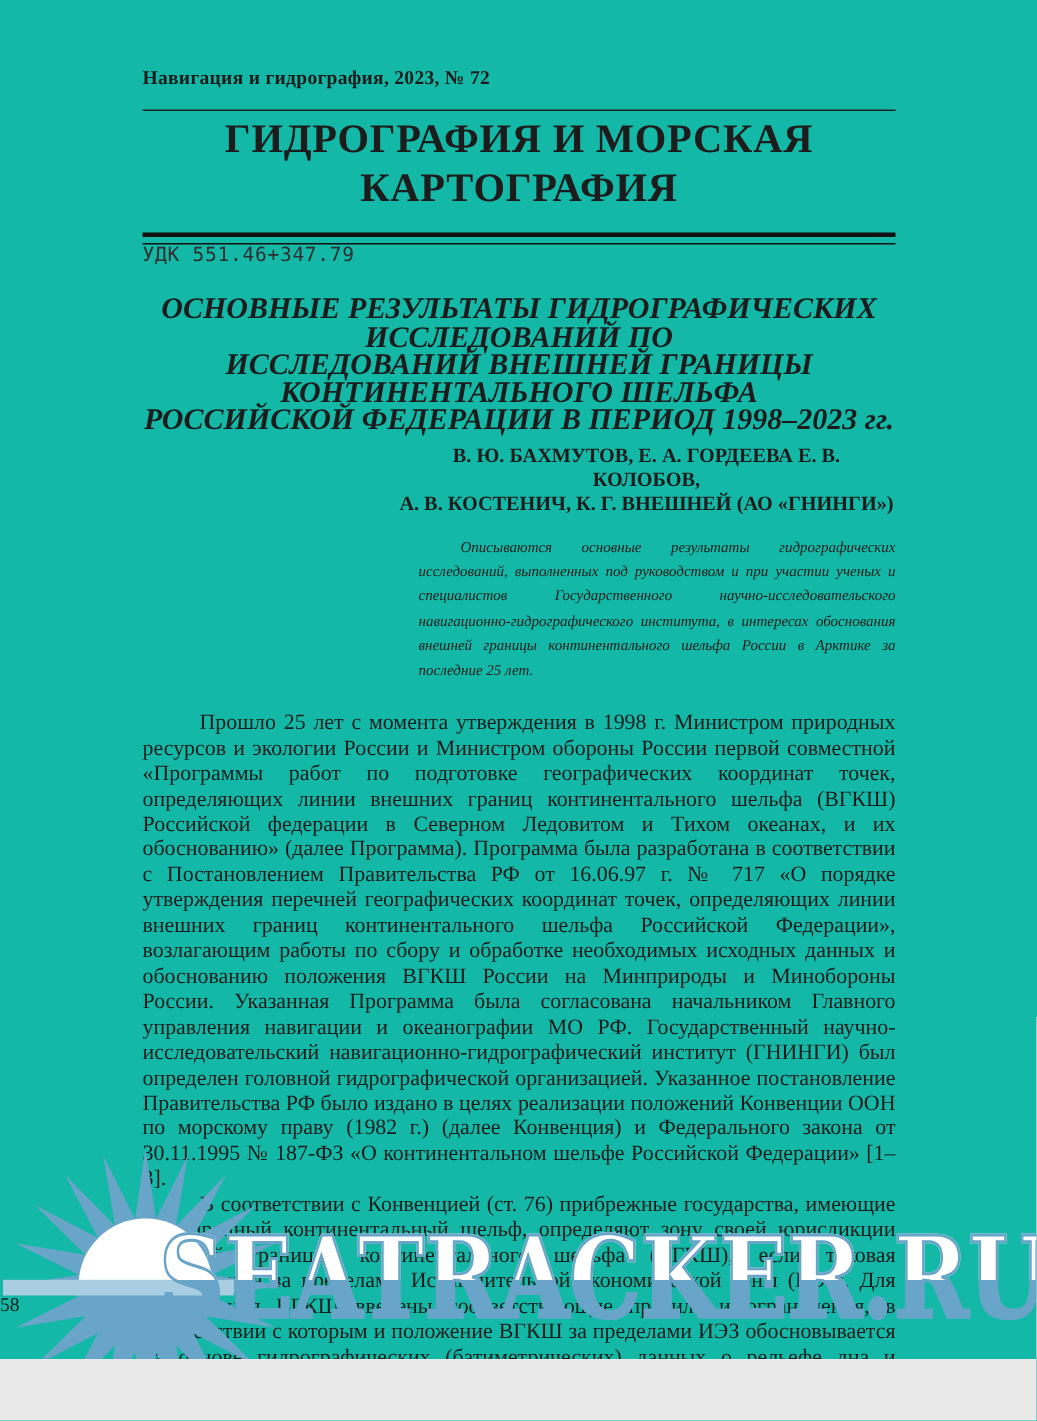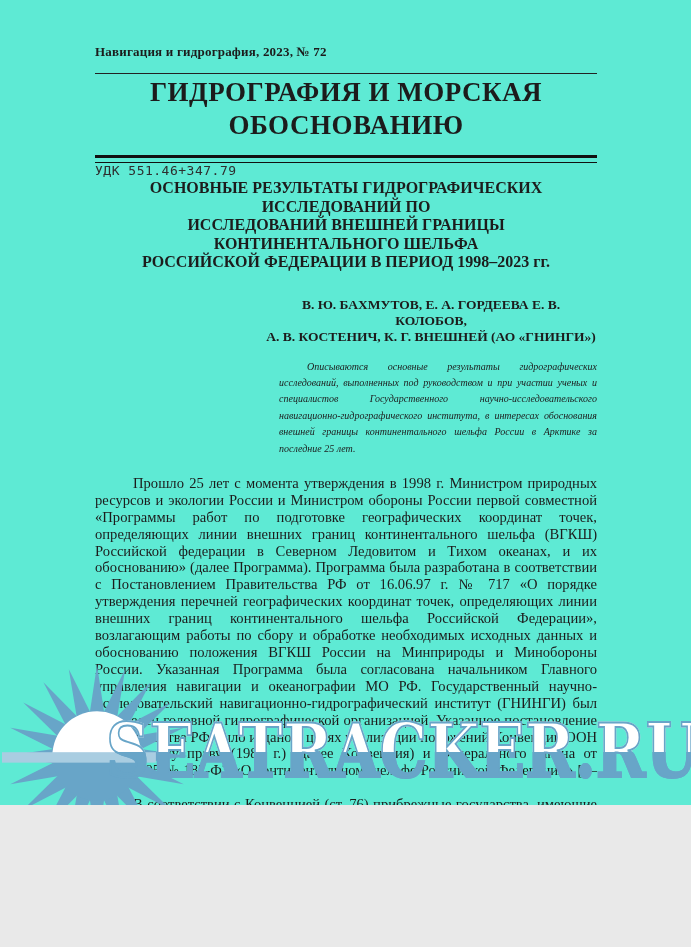--- a/index.html
+++ b/index.html
@@ -1,42 +1,42 @@
 <!DOCTYPE html>
 <html lang="ru"><head>
 <meta charset="utf-8">
 <style>
   html,body { margin:0; padding:0; background:#e9e9e9; }
   .page {
-    position:relative; width:691px; height:805px; margin:0 auto;
-    background:#5eead4; overflow:hidden;
+    position:relative; width:691px; height:906px; margin:0 auto;
+    background:#14b8a6; overflow:hidden;
     font-family:"Liberation Serif", serif; color:#1c1c1c;
   }
   .content { padding:44px 94px 0 95px; position:relative; z-index:1; }
 
   .running-head { font-size:13px; font-weight:bold; letter-spacing:0.2px; }
   .rule-thin   { margin-top:13px; border-top:1.2px solid #222; height:0; }
   .section-title {
     margin-top:2px; text-align:center;
     font-size:27px; line-height:33px; font-weight:bold; letter-spacing:0.5px;
   }
   .rule-double {
     margin-top:13px; height:4px;
     border-top:3.5px solid #111; border-bottom:1.2px solid #111;
   }
   .udc {
     font-family:"DejaVu Sans Mono", monospace;
     font-size:13px; color:#2e2e2e; letter-spacing:0.5px;
   }
   .article-title {
-    margin-top:1px; text-align:center;
-    font-size:16px; line-height:18.5px; font-weight:bold; 
+    margin-top:19px; text-align:center;
+    font-size:20px; line-height:18.5px; font-weight:bold; font-style:italic;
   }
   .authors {
-    margin-top:25px; width:332px; margin-left:auto; text-align:center;
+    margin-top:6px; width:332px; margin-left:auto; text-align:center;
     font-size:13.5px; line-height:16px; font-weight:bold;
   }
   .abstract {
     margin-top:14px; width:318px; margin-left:auto;
     font-style:italic; font-size:10px; line-height:16.4px;
     text-align:justify; text-indent:28px;
   }
   .body-par {
     font-size:14.6px; line-height:16.9px; text-align:justify;
     text-indent:38px; margin:0;
@@ -69,21 +69,21 @@
 <div class="page">
 
   <div class="content">
 
     <div class="running-head">Навигация и гидрография, 2023, № 72</div>
 
     <div class="rule-thin"></div>
 
     <div class="section-title">
       <div>ГИДРОГРАФИЯ И МОРСКАЯ</div>
-      <div>ОБОСНОВАНИЮ</div>
+      <div>КАРТОГРАФИЯ</div>
     </div>
 
     <div class="rule-double"></div>
 
     <div class="udc">УДК 551.46+347.79</div>
 
     <div class="article-title">
       <div>ОСНОВНЫЕ РЕЗУЛЬТАТЫ ГИДРОГРАФИЧЕСКИХ ИССЛЕДОВАНИЙ ПО</div>
       <div>ИССЛЕДОВАНИЙ ВНЕШНЕЙ ГРАНИЦЫ КОНТИНЕНТАЛЬНОГО ШЕЛЬФА</div>
       <div>РОССИЙСКОЙ ФЕДЕРАЦИИ В ПЕРИОД 1998–2023 гг.</div>

